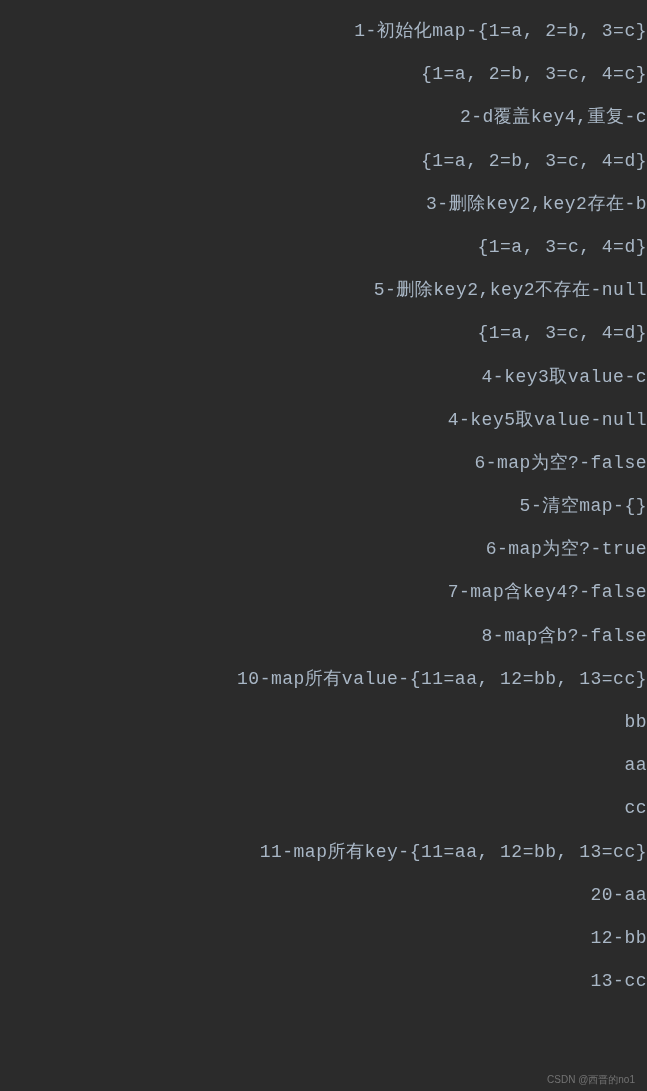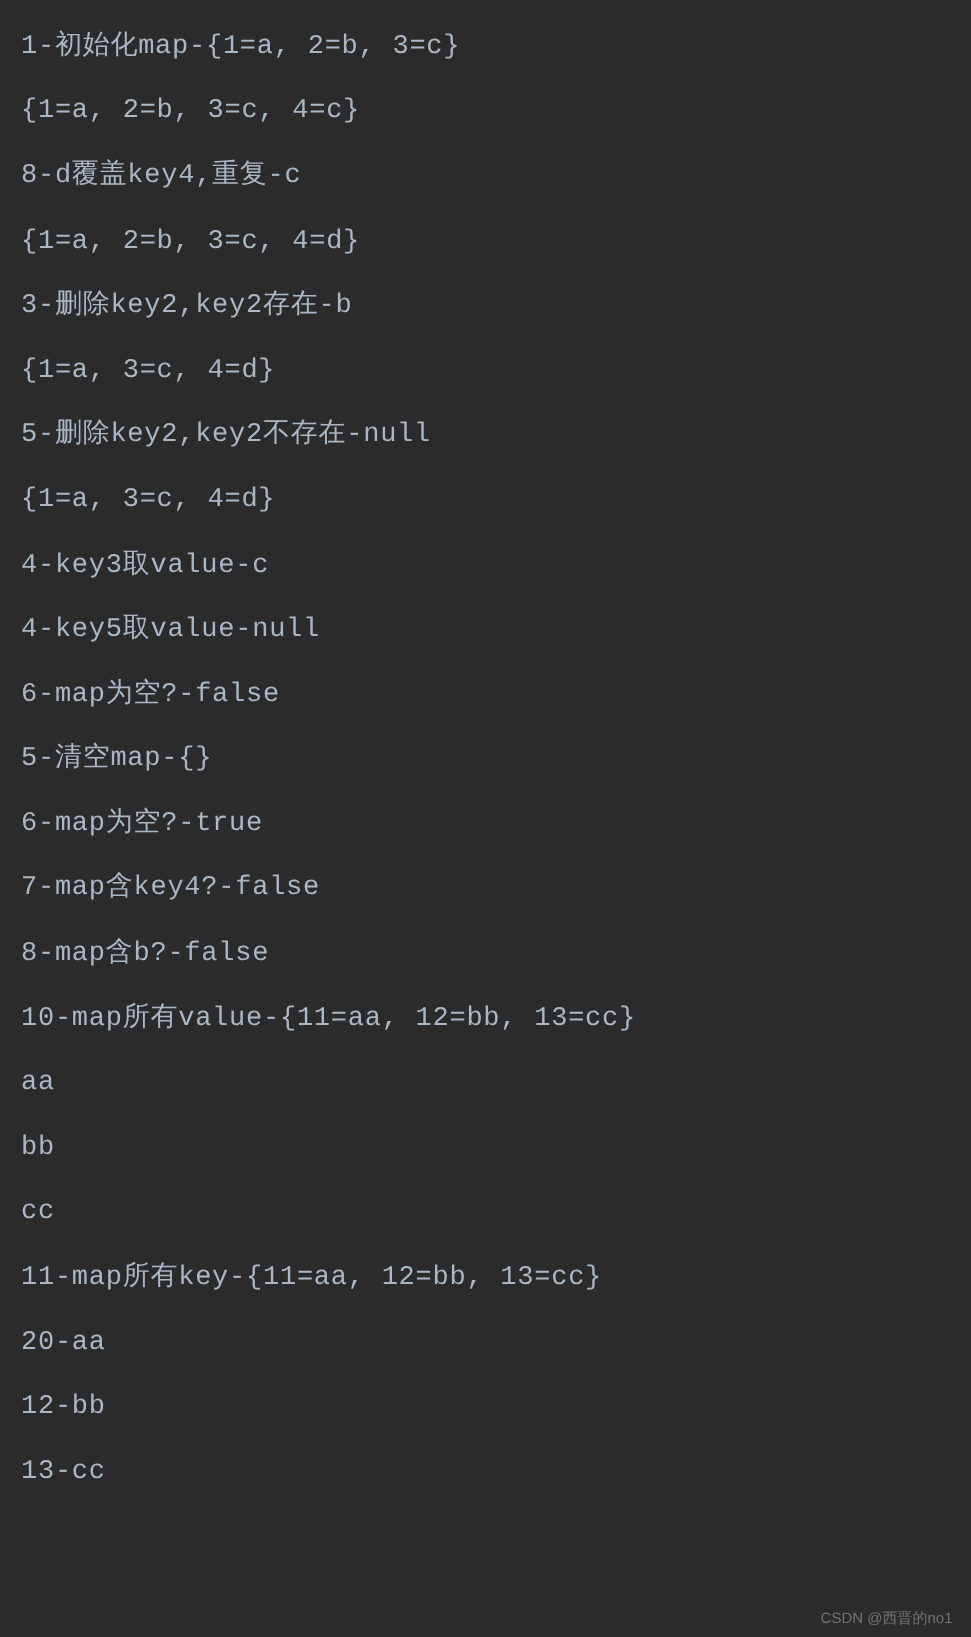--- a/index.html
+++ b/index.html
@@ -1,18 +1,19 @@
 <!DOCTYPE html>
 <html><head>
   <meta charset="utf-8">
   <style>
     * {
       margin: 0;
       padding: 0;
       box-sizing: border-box;
+      text-align: right;
     }
     body {
       background-color: #2b2b2b;
       color: #a9b7c6;
       font-family: "Consolas", "Monaco", "Courier New", monospace;
       font-size: 18px;
       line-height: 2.4;
       padding: 10px 0 10px 14px;
       width: 647px;
       height: 1091px;
@@ -33,36 +34,36 @@
       letter-spacing: 0;
       line-height: 1;
     }
   </style>
 </head>
 <body>
 
 <div>
   <div class="line">1-初始化map-{1=a, 2=b, 3=c}</div>
   <div class="line">{1=a, 2=b, 3=c, 4=c}</div>
-  <div class="line">8-d覆盖key4,重复-c</div>
+  <div class="line">2-d覆盖key4,重复-c</div>
   <div class="line">{1=a, 2=b, 3=c, 4=d}</div>
   <div class="line">3-删除key2,key2存在-b</div>
   <div class="line">{1=a, 3=c, 4=d}</div>
   <div class="line">5-删除key2,key2不存在-null</div>
   <div class="line">{1=a, 3=c, 4=d}</div>
   <div class="line">4-key3取value-c</div>
   <div class="line">4-key5取value-null</div>
   <div class="line">6-map为空?-false</div>
   <div class="line">5-清空map-{}</div>
   <div class="line">6-map为空?-true</div>
   <div class="line">7-map含key4?-false</div>
   <div class="line">8-map含b?-false</div>
   <div class="line">10-map所有value-{11=aa, 12=bb, 13=cc}</div>
+  <div class="line">bb</div>
   <div class="line">aa</div>
-  <div class="line">bb</div>
   <div class="line">cc</div>
   <div class="line">11-map所有key-{11=aa, 12=bb, 13=cc}</div>
   <div class="line">20-aa</div>
   <div class="line">12-bb</div>
   <div class="line">13-cc</div>
 </div>
 
 <div class="watermark">CSDN @西晋的no1</div>
 
 </body></html>

